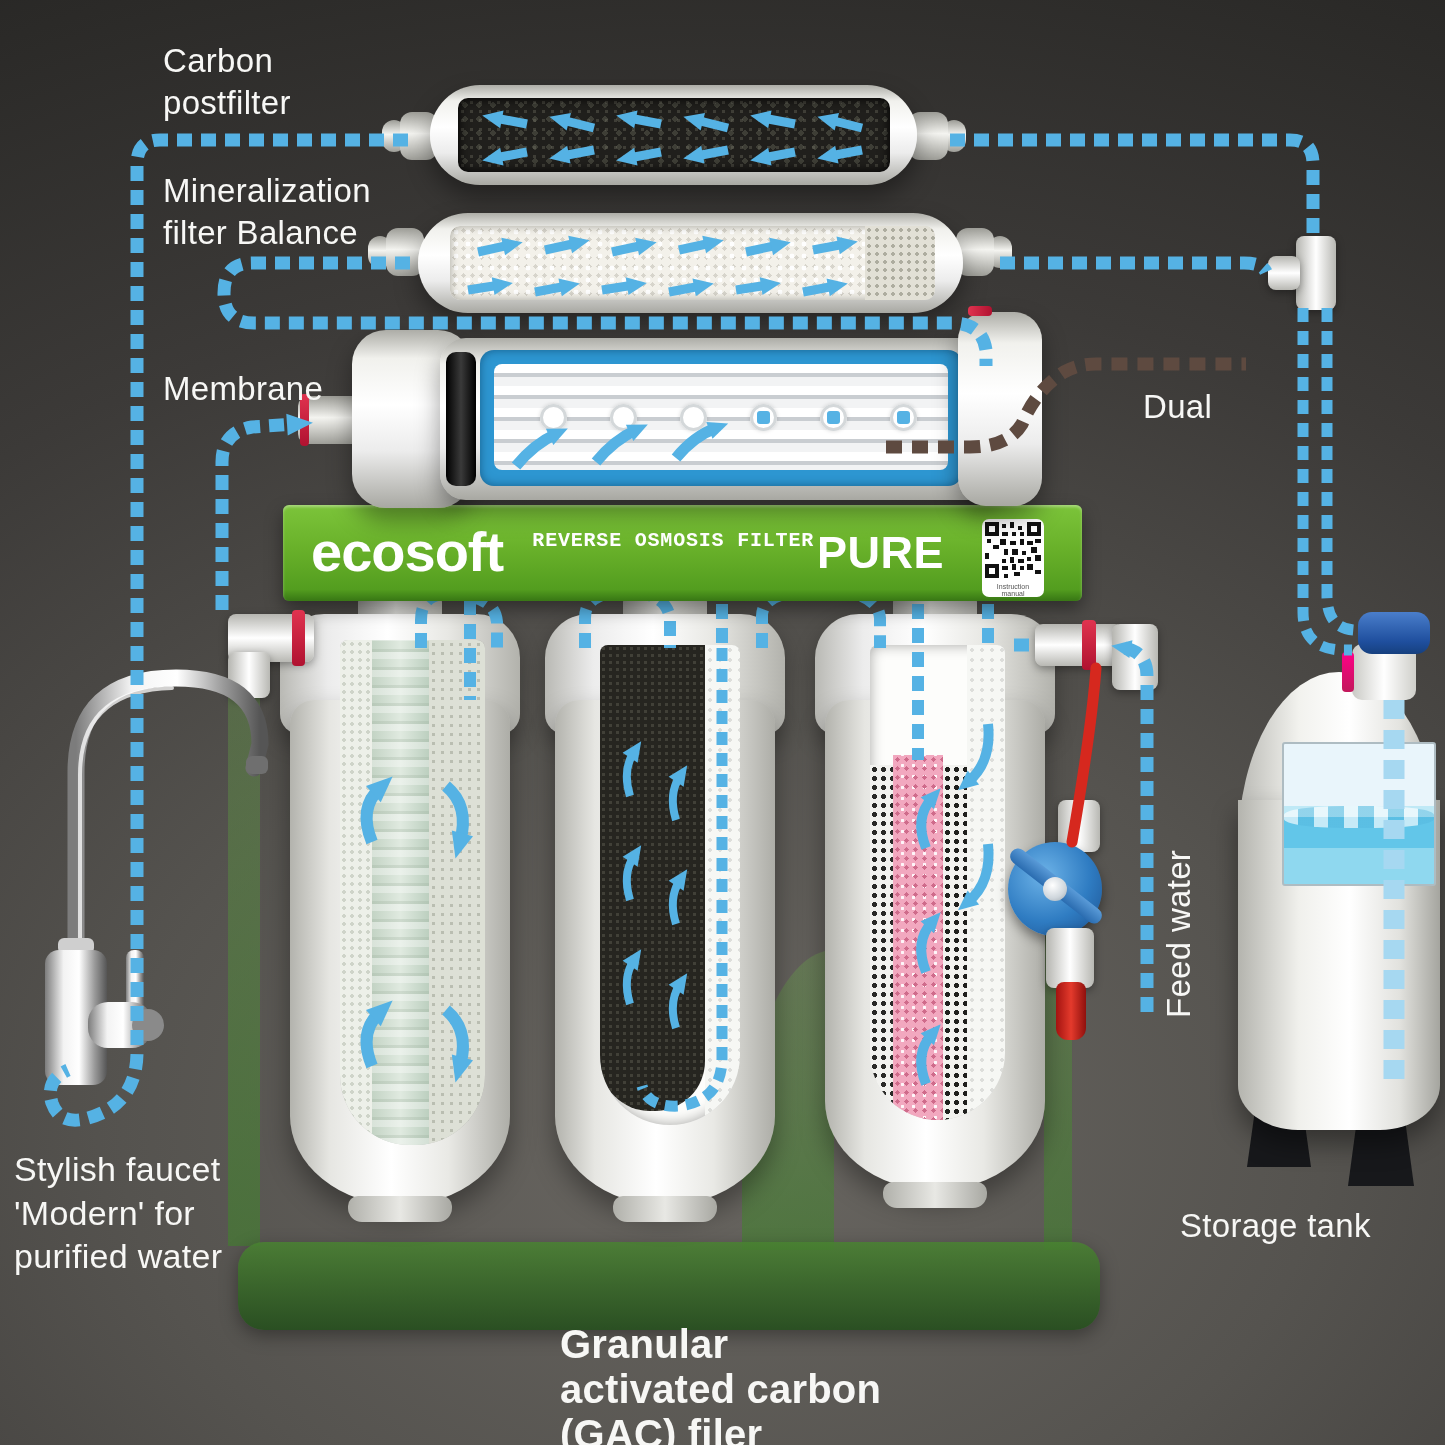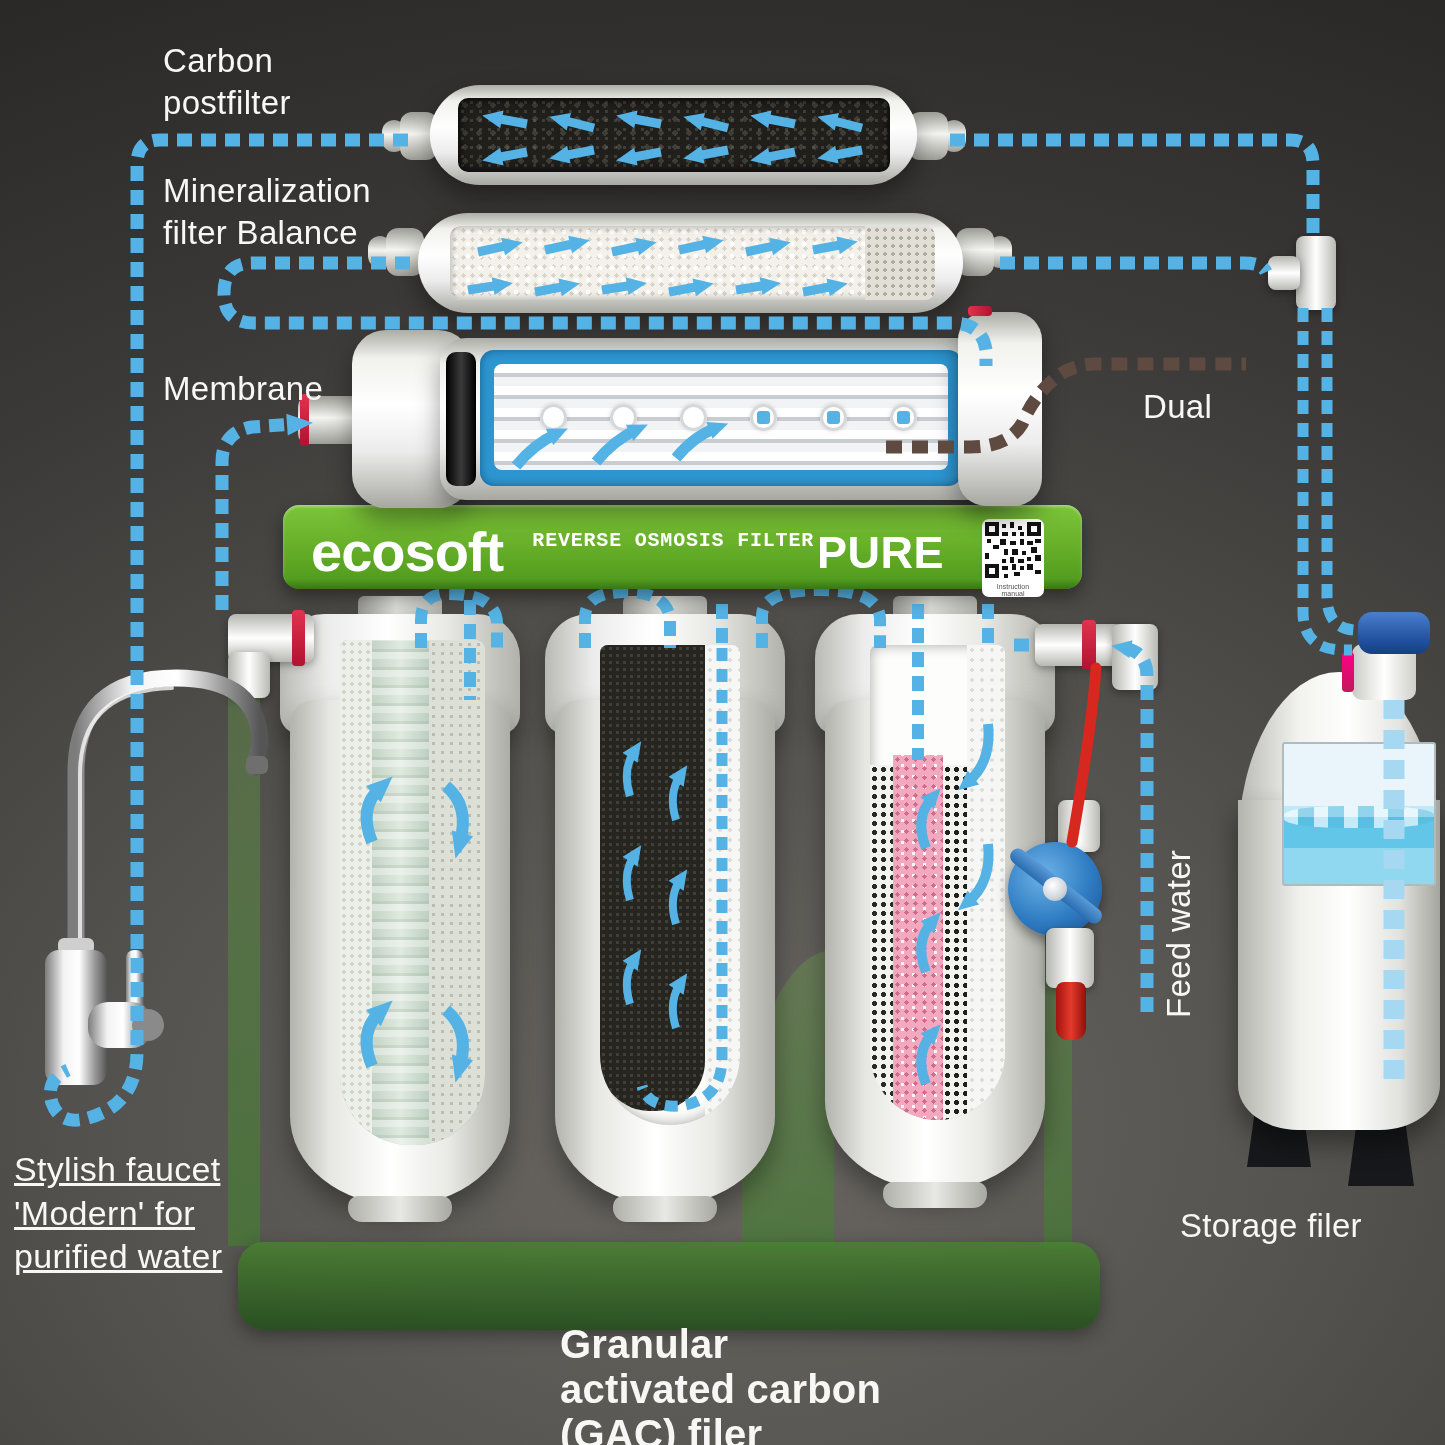--- a/index.html
+++ b/index.html
@@ -47,21 +47,21 @@
   .inner-carbonpanel{background:#201f1c;background-image:radial-gradient(rgba(120,120,105,.35) 1.7px, transparent 1.9px),radial-gradient(rgba(70,70,60,.8) 2.6px, transparent 2.8px);background-size:9px 9px,14px 14px;box-shadow:inset 0 0 12px #000;}
   .inner-mineral{background:#f3f1ea;background-image:radial-gradient(rgba(255,255,255,.95) 2.4px, transparent 2.6px),radial-gradient(rgba(150,148,135,.30) 2px, transparent 2.2px);background-size:12px 12px,9px 9px;box-shadow:inset 0 0 10px rgba(90,90,80,.5);}
   .inner-mineral-end{position:absolute;right:0;top:0;bottom:0;width:70px;background:#e2e0d6;background-image:radial-gradient(rgba(110,110,95,.45) 1.8px, transparent 2px);background-size:8px 8px;}
   
   .mem-window{position:absolute;background:#2d96d1;border-radius:14px;box-shadow:inset 0 0 10px rgba(0,40,70,.5);}
   .mem-roll{position:absolute;border-radius:8px;background:repeating-linear-gradient(180deg,#ffffff 0 9px,#c9cdd1 9px 13px,#f2f3f4 13px 22px);}
   .hole{position:absolute;width:27px;height:27px;border-radius:50%;background:#fff;box-shadow:inset 0 0 0 3px #d4d8da, 0 0 4px rgba(0,0,0,.15);}
   .hole i{position:absolute;left:7px;top:7px;width:13px;height:13px;border-radius:3px;background:#55b2e4;}
   .mem-ring{position:absolute;background:linear-gradient(90deg,#000,#3a3a3a 50%,#000);border-radius:10px;z-index:41;}
   
-  #banner{position:absolute;left:283px;top:505px;width:799px;height:84px;z-index:30;border-radius:16px;
+  #banner{position:absolute;left:283px;top:505px;width:799px;height:96px;z-index:30;border-radius:6px;
     background:linear-gradient(180deg,#7cc43a 0%,#69b12a 45%,#539d1f 88%,#377614 100%);
     box-shadow:0 8px 18px rgba(0,0,0,.4), inset 0 2px 3px rgba(255,255,255,.35);}
   #banner .brand{position:absolute;left:28px;top:14px;font-size:56px;font-weight:bold;color:#fff;letter-spacing:-1px;}
   #banner .cat{position:absolute;right:268px;top:24px;font-size:20px;font-weight:bold;color:#fff;letter-spacing:.8px;font-family:Liberation Mono, monospace;}
   #banner .model{position:absolute;right:138px;top:22px;font-size:45px;font-weight:bold;color:#fff;letter-spacing:.5px;}
   .qrcard{position:absolute;right:38px;top:14px;width:62px;height:78px;background:#fff;border-radius:7px;padding:3px;box-sizing:border-box;}
   .qrcard .cap{font-size:7px;color:#555;text-align:center;margin-top:1px;}
   
   #tank{position:absolute;left:1238px;top:672px;width:202px;height:500px;z-index:40;}
   #tank .dome{position:absolute;left:0;top:0;width:202px;height:190px;border-radius:50% 50% 0 0 / 92% 92% 0 0;
@@ -393,21 +393,21 @@
     </g>
   </svg>
 
   <div class="lbl lbl-top" style="left:163px;top:40px;">Carbon
 postfilter</div>
   <div class="lbl lbl-top" style="left:163px;top:170px;">Mineralization
 filter Balance</div>
   <div class="lbl lbl-top" style="left:163px;top:368px;">Membrane</div>
   <div class="lbl lbl-top" style="left:1143px;top:386px;">Dual</div>
   <div class="lbl lbl-top" style="left:1158px;top:848px;writing-mode:vertical-rl;transform:rotate(180deg);height:170px;">Feed water</div>
-  <div class="lbl lbl-top" style="left:1180px;top:1205px;">Storage filer</div>
-  <div class="lbl lbl-top" style="left:14px;top:1148px;font-size:34px;text-decoration:underline;">Stylish faucet
+  <div class="lbl lbl-top" style="left:1180px;top:1205px;">Storage tank</div>
+  <div class="lbl lbl-top" style="left:14px;top:1148px;font-size:34px;">Stylish faucet
 'Modern' for
 purified water</div>
   <div class="lbl lbl-bold" style="left:560px;top:1298px;margin-top:24px;">Granular
 activated carbon
 (GAC) filer</div>
 
 </div>
 
 </body></html>

